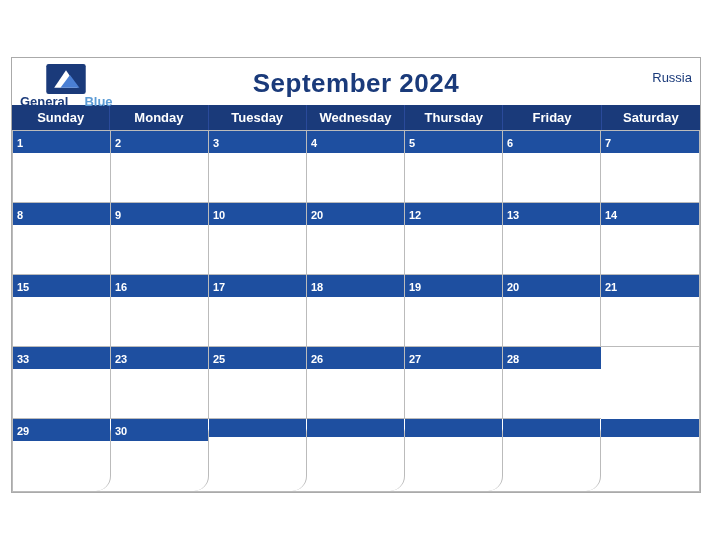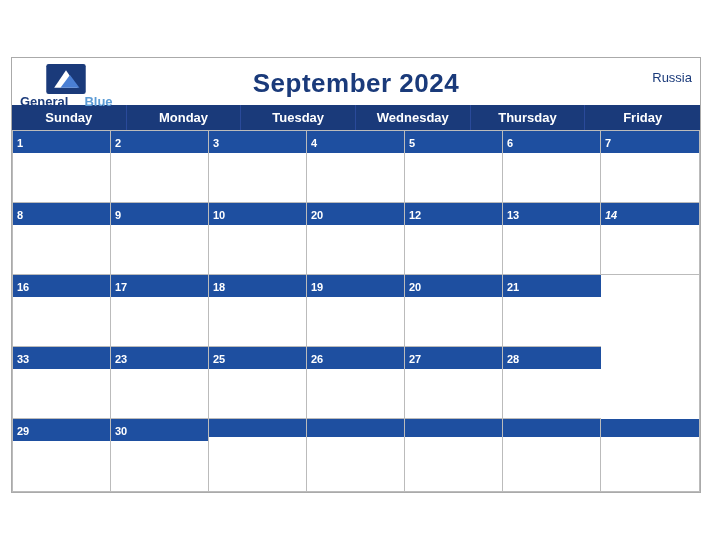--- a/index.html
+++ b/index.html
@@ -44,21 +44,21 @@
     }
     .country-label {
       position: absolute;
       right: 8px;
       top: 12px;
       font-size: 13px;
       color: #1a3a7a;
     }
     .day-headers {
       display: grid;
-      grid-template-columns: repeat(6, 1fr);
+      grid-template-columns: repeat(7, 1fr);
       background: #1a3a7a;
     }
     .day-header {
       color: #fff;
       font-size: 13px;
       font-weight: bold;
       text-align: center;
       padding: 5px 0;
       border-right: 1px solid #2a4a9a;
     }
@@ -86,20 +86,21 @@
       padding: 2px 4px;
       min-height: 18px;
     }
     .cell-header .num {
       font-size: 11px;
       color: #fff;
       font-weight: bold;
     }
     .last-row .cell {
       border-bottom: none;
+      border-radius: 15px;
     }
     .calendar-outer {
       border: 1px solid #bbb;
       overflow: hidden;
     }
     
     .week-row-container .cell:first-child {
       border-left: none;
     }
   </style>
@@ -129,20 +130,21 @@
     <div class="country-label">Russia</div>
   </div>
 
   <div class="day-headers">
     <div class="day-header">Sunday</div>
     <div class="day-header">Monday</div>
     <div class="day-header">Tuesday</div>
     <div class="day-header">Wednesday</div>
     <div class="day-header">Thursday</div>
     <div class="day-header">Friday</div>
+    <div class="day-header">Saturday</div>
   </div>
 
   <div class="calendar-outer">
 
     <div class="week-row-container">
       <div class="cell">
           <div class="cell-header"><span class="num">1</span></div>
         </div>
       <div class="cell">
           <div class="cell-header"><span class="num">2</span></div>
@@ -176,26 +178,29 @@
         </div>
       <div class="cell">
           <div class="cell-header"><span class="num">20</span></div>
         </div>
       <div class="cell">
           <div class="cell-header"><span class="num">12</span></div>
         </div>
       <div class="cell">
           <div class="cell-header"><span class="num">13</span></div>
         </div>
-      <div class="cell" style="border-right:none;font-style:italic;">
+      <div class="cell" style="border-right:none;">
           <div class="cell-header"><span class="num">14</span></div>
         </div>
     </div>
 
     <div class="week-row-container">
+      <div class="cell">
+          <div class="cell-header"><span class="num">15</span></div>
+        </div>
       <div class="cell">
           <div class="cell-header"><span class="num">16</span></div>
         </div>
       <div class="cell">
           <div class="cell-header"><span class="num">17</span></div>
         </div>
       <div class="cell">
           <div class="cell-header"><span class="num">18</span></div>
         </div>
       <div class="cell">

